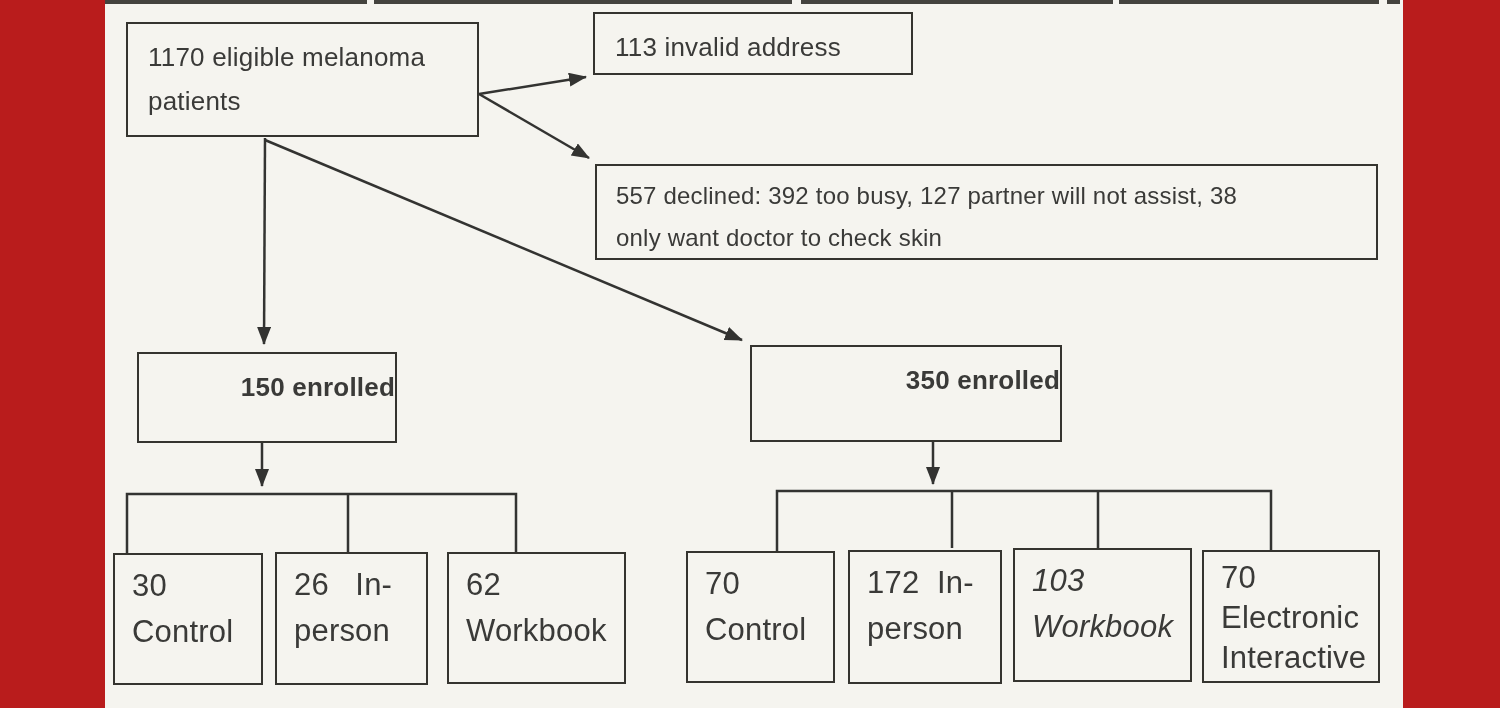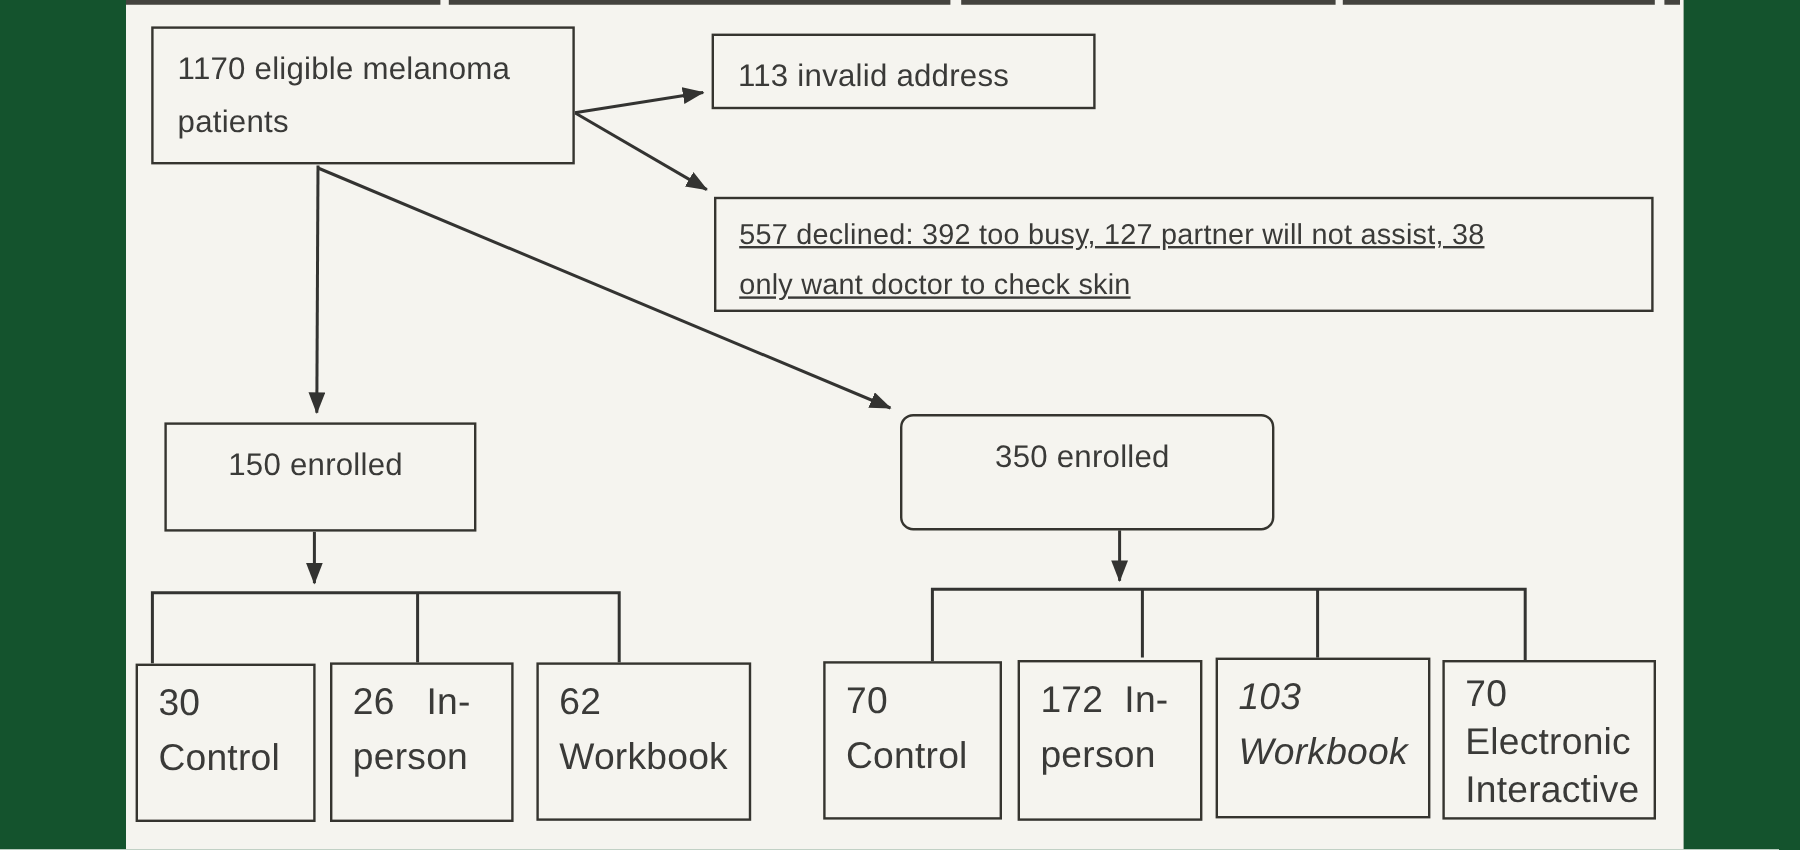--- a/index.html
+++ b/index.html
@@ -1,19 +1,19 @@
 <!DOCTYPE html>
 <html><head>
 <meta charset="utf-8">
 <style>
   html,body{margin:0;padding:0;background:#ffffff;}
   .page{
     position:relative;
     width:1500px;height:708px;
-    background:#14532d;
+    background:#b91c1c;
     overflow:hidden;
     font-family:"Liberation Sans", sans-serif;
   }
   .scan{
     position:absolute;
     left:105px;top:0;width:1298px;height:708px;
     background:#f5f4ef;
   }
   svg.wires{position:absolute;left:0;top:0;}
   .node{
@@ -22,22 +22,22 @@
     border:2.5px solid #35342f;
     background:#f5f4ef;
     color:#3a3a38;
     font-size:31px;
     line-height:46px;
     white-space:pre-wrap;
     padding:8px 8px 0 17px;
     letter-spacing:0.2px;
   }
   .node.big{font-size:26px;line-height:44px;padding:11px 10px 0 20px;}
-  .node.wide{font-size:24px;line-height:42px;padding:9px 12px 0 19px;text-decoration:underline;}
-  .node.center{text-align:center;padding-left:4px;padding-right:12px;}
+  .node.wide{font-size:24px;line-height:42px;padding:9px 12px 0 19px;}
+  .node.center{text-align:right;padding-left:4px;padding-right:0;font-weight:bold;}
   .node.tight{line-height:40px;padding-top:6px;}
 </style>
 </head>
 <body>
 
 <div class="page">
 
   <div class="scan"></div>
 
   <svg class="wires" width="1500" height="708" viewBox="0 0 1500 708">
@@ -60,28 +60,28 @@
     <path d="M262,443 L262,486" stroke="#333331" stroke-width="2.5" fill="none" marker-end="url(#ah)"></path>
     <path d="M127,553 L127,494 L516,494 L516,553 M348,494 L348,553" stroke="#333331" stroke-width="2.5" fill="none"></path>
 
     <path d="M933,442 L933,484" stroke="#333331" stroke-width="2.5" fill="none" marker-end="url(#ah)"></path>
     <path d="M777,552 L777,491 L1271,491 L1271,551 M952,491 L952,548 M1098,491 L1098,549" stroke="#333331" stroke-width="2.5" fill="none"></path>
   </svg>
 
   <div class="node big" style="left:126px;top:22px;width:353px;height:115px;">1170 eligible melanoma
 patients</div>
 
-  <div class="node big" style="left:593px;top:12px;width:320px;height:63px;margin-top:16px;">113 invalid address</div>
+  <div class="node big" style="left:593px;top:12px;width:320px;height:63px;">113 invalid address</div>
 
   <div class="node wide" style="left:595px;top:164px;width:783px;height:96px;">557 declined: 392 too busy, 127 partner will not assist, 38
 only want doctor to check skin</div>
 
   <div class="node big center" style="left:137px;top:352px;width:260px;height:91px;">150 enrolled</div>
 
-  <div class="node big center" style="left:750px;top:345px;width:312px;height:97px;border-radius:11px;">350 enrolled</div>
+  <div class="node big center" style="left:750px;top:345px;width:312px;height:97px;">350 enrolled</div>
 
   <div class="node" style="left:113px;top:553px;width:150px;height:132px;">30
 Control</div>
 
   <div class="node" style="left:275px;top:552px;width:153px;height:133px;">26   In-
 person</div>
 
   <div class="node" style="left:447px;top:552px;width:179px;height:132px;">62
 Workbook</div>
 

